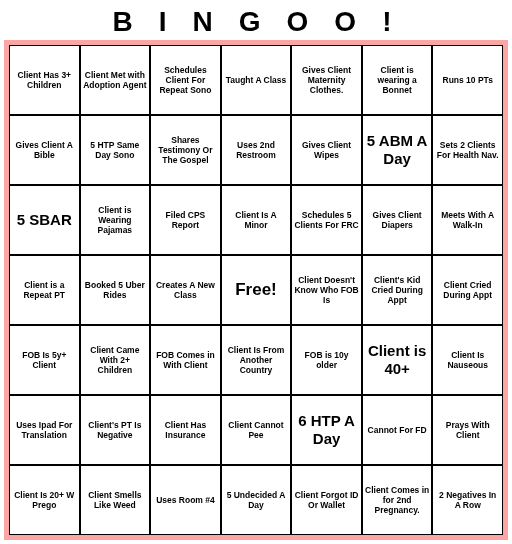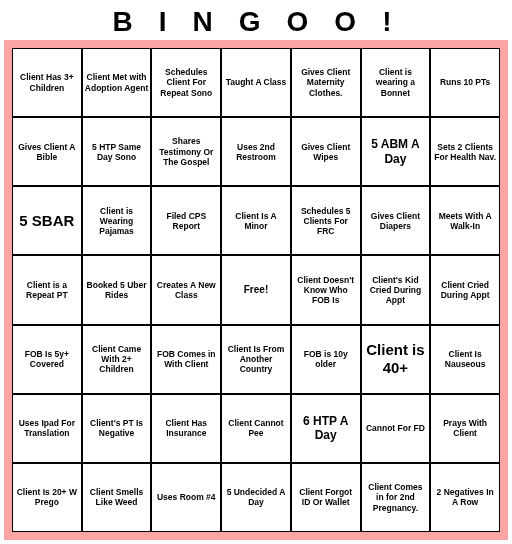--- a/index.html
+++ b/index.html
@@ -22,40 +22,40 @@
       font-weight: bold;
       letter-spacing: 8px;
       padding: 2px 0 2px 0;
     }
     .bingo-grid {
       display: grid;
       grid-template-columns: repeat(7, 1fr);
       grid-template-rows: repeat(7, 1fr);
       width: 100%;
       flex: 1;
-      border: 8px solid #fca5a5;
+      border: 5px solid #fca5a5;
     }
     .cell {
       border: 1px solid #000;
       display: flex;
       align-items: center;
       justify-content: center;
       text-align: center;
       font-size: 8.5px;
       font-weight: bold;
       padding: 2px;
       line-height: 1.2;
       position: relative;
     }
     .cell.free {
-      font-size: 10px;
+      font-size: 17px;
       font-weight: bold;
     }
     .cell.large-text {
-      font-size: 12px;
+      font-size: 15px;
       font-weight: bold;
     }
     .cell.xl-text {
       font-size: 15px;
       font-weight: bold;
     }
   </style>
 </head>
 <body>
 
@@ -91,21 +91,21 @@
     <div class="cell">Schedules 5 Clients For FRC</div>
     <div class="cell">Gives Client Diapers</div>
     <div class="cell">Meets With A Walk-In</div>
     <div class="cell">Client is a Repeat PT</div>
     <div class="cell">Booked 5 Uber Rides</div>
     <div class="cell">Creates A New Class</div>
     <div class="cell free">Free!</div>
     <div class="cell">Client Doesn't Know Who FOB Is</div>
     <div class="cell">Client's Kid Cried During Appt</div>
     <div class="cell">Client Cried During Appt</div>
-    <div class="cell">FOB Is 5y+ Covered</div>
+    <div class="cell">FOB Is 5y+ Client</div>
     <div class="cell">Client Came With 2+ Children</div>
     <div class="cell">FOB Comes in With Client</div>
     <div class="cell">Client Is From Another Country</div>
     <div class="cell">FOB is 10y older</div>
     <div class="cell xl-text">Client is 40+</div>
     <div class="cell">Client Is Nauseous</div>
     <div class="cell">Uses Ipad For Translation</div>
     <div class="cell">Client's PT Is Negative</div>
     <div class="cell">Client Has Insurance</div>
     <div class="cell">Client Cannot Pee</div>

